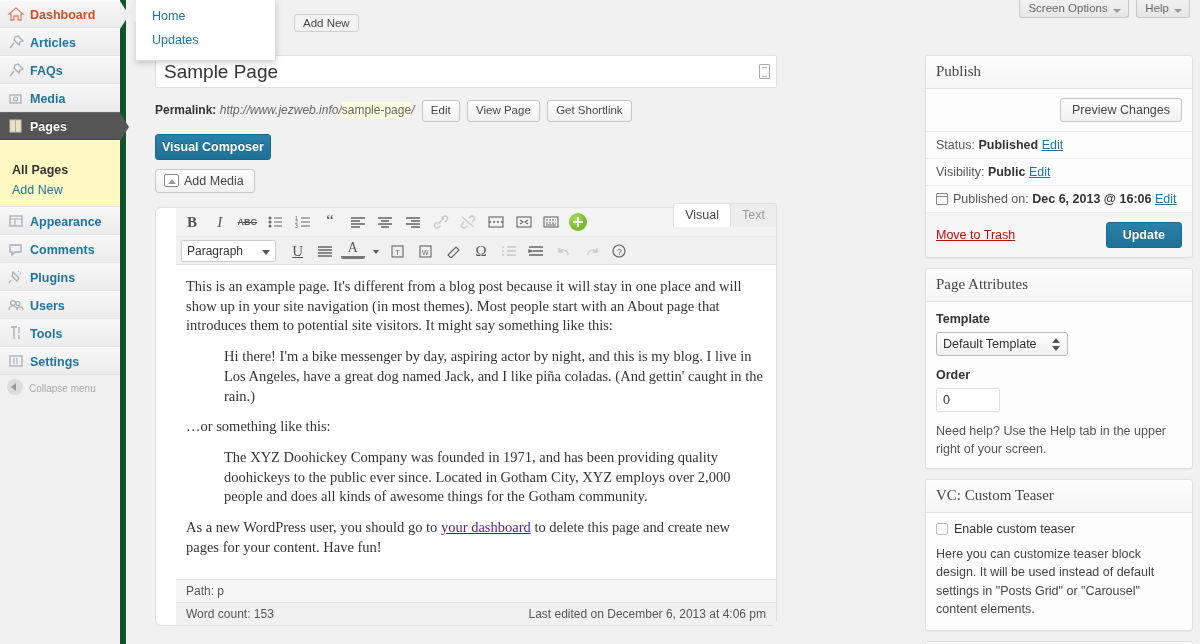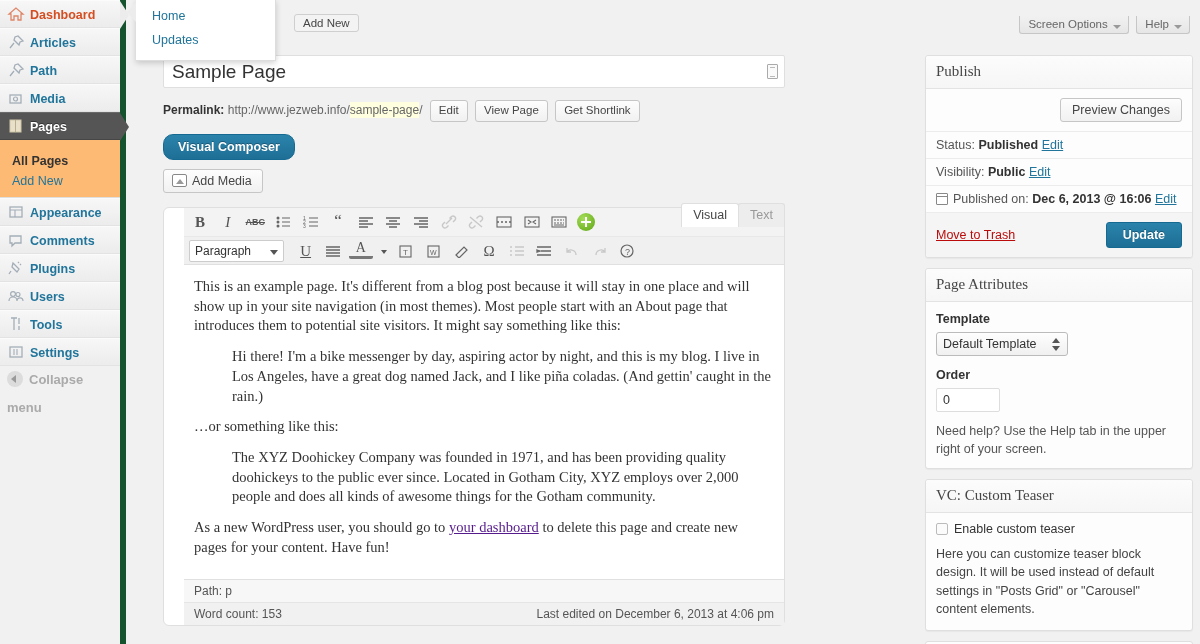--- a/index.html
+++ b/index.html
@@ -45,30 +45,30 @@
   }
   .menu-item.current .mi-icon { opacity: 1; }
   .menu-arrow {
     position: absolute; right: -9px; top: 0;
     width: 0; height: 0;
     border-top: 14px solid transparent;
     border-bottom: 14px solid transparent;
     border-left: 9px solid #555;
   }
   .menu-item.dash .menu-arrow { border-left-color: #ececec; }
-  .submenu { background: #fdba74; border-bottom: 1px solid #dfdfdf; padding: 11px 0 6px 0; }
+  .submenu { background: #fef9c3; border-bottom: 1px solid #dfdfdf; padding: 20px 0 6px 0; }
   .submenu a {
     display: block; padding: 3px 0 3px 12px;
     font-size: 12.5px; color: #21759b; text-decoration: none;
   }
   .submenu a.cur { color: #333; font-weight: bold; }
   .collapse {
     height: 28px; line-height: 28px; padding-left: 7px;
-    color: #aaa; font-size: 13px;
-    background: #f1f1f1; cursor: pointer; font-weight: bold;
+    color: #aaa; font-size: 10px;
+    background: #f1f1f1; cursor: pointer;
   }
   .collapse .cm-icon {
     display:inline-block; width:16px;height:16px;border-radius:50%;
     background:#dcdcdc; vertical-align:-3px; margin-right:6px;
     position: relative;
   }
   .collapse .cm-icon:after{
     content:""; position:absolute; left:4px; top:4px;
     border-top:4px solid transparent; border-bottom:4px solid transparent;
     border-right:5px solid #999;
@@ -104,37 +104,37 @@
     white-space: nowrap;
   }
   .add-new-btn {
     position: absolute; left: 158px; top: 14px;
     background: #f3f3f3;
     border: 1px solid #cfcfcf;
     border-radius: 3px;
     padding: 2px 8px; font-size: 11.5px; color: #464646;
     cursor: pointer;
   }
-  .scr-btns { position: absolute; right: 10px; top: 16px; }
+  .scr-btns { position: absolute; right: 10px; top: 0; }
   .scr-btn {
     display: inline-block;
     background: linear-gradient(to bottom,#f1f1f1,#e6e6e6);
     border: 1px solid #c6c6c6; border-top: none;
     border-radius: 0 0 3px 3px;
     padding: 2px 20px 3px 8px; font-size: 11.5px; color: #666;
     position: relative; cursor: pointer; margin-left: 4px;
   }
   .scr-btn:after {
     content: ""; position: absolute; right: 7px; top: 9px;
     border-left: 4px solid transparent; border-right: 4px solid transparent;
     border-top: 4px solid #999;
   }
 
   
-  .editor-col { position: absolute; left: 155px; top: 55px; width: 622px; margin-left: 8px; }
+  .editor-col { position: absolute; left: 155px; top: 55px; width: 622px; }
 
   .title-wrap {
     position: relative; background: #fff;
     border: 1px solid #dfdfdf; border-radius: 2px;
     height: 33px;
   }
   .title-input {
     width: 100%; height: 100%; border: none; outline: none;
     font-family: "Liberation Sans", sans-serif;
     font-size: 19px; color: #333; padding: 0 28px 0 8px;
@@ -150,36 +150,36 @@
     content:""; position:absolute; left:2px; top:2px; right:2px;
     border-top:1px solid #bbb; height:8px;
     border-bottom:1px solid #bbb;
   }
 
   .permalink-row {
     margin-top: 11px; font-size: 12px; color: #666; line-height: 22px;
     white-space: nowrap;
   }
   .permalink-row b { color: #333; }
-  .pl-url { color: #666; }
+  .pl-url { color: #666; font-style: italic; }
   .pl-slug { background: #ffffe0; padding: 1px 0; }
   .mini-btn {
     display: inline-block;
     background: linear-gradient(to bottom,#fdfdfd,#f1f1f1);
     border: 1px solid #c6c6c6; border-radius: 3px;
     padding: 1px 8px 2px; font-size: 11.5px; color: #464646;
     margin-left: 4px; cursor: pointer; line-height: 17px;
   }
 
   .vc-btn {
     display: inline-block; margin-top: 12px;
     background: linear-gradient(to bottom,#2a83ab,#1e6f96);
-    border: 1px solid #166a91; border-radius: 10px;
+    border: 1px solid #166a91; border-radius: 3px;
     color: #fff; font-weight: bold; font-size: 12.5px;
-    padding: 5px 14px; cursor: pointer;
+    padding: 5px 6px; cursor: pointer;
     text-shadow: 0 -1px 0 rgba(0,0,0,.3);
   }
   .addmedia-btn {
     display: inline-block; margin-top: 9px;
     background: linear-gradient(to bottom,#fdfdfd,#f1f1f1);
     border: 1px solid #c6c6c6; border-radius: 3px;
     padding: 4px 10px 4px 8px; font-size: 12.5px; color: #464646;
     cursor: pointer;
   }
   .am-icon {
@@ -369,21 +369,21 @@
             <path d="M11 2l5 5-3 1-1 3-5-5 1-3z M7 9l-4 5" fill="none" stroke="#7a8a99" stroke-width="1.3"></path>
           </svg>
       </span><span class="mi-label">Articles</span>
     </div>
 
     <div class="menu-item">
       <span class="mi-icon">
         <svg width="18" height="16" viewBox="0 0 18 16">
             <path d="M11 2l5 5-3 1-1 3-5-5 1-3z M7 9l-4 5" fill="none" stroke="#7a8a99" stroke-width="1.3"></path>
           </svg>
-      </span><span class="mi-label">Path</span>
+      </span><span class="mi-label">FAQs</span>
     </div>
 
     <div class="menu-item">
       <span class="mi-icon">
         <svg width="18" height="16" viewBox="0 0 18 16">
             <rect x="3" y="5" width="11" height="8" fill="none" stroke="#7a8a99" stroke-width="1.3"></rect>
             <circle cx="8.5" cy="9" r="2" fill="none" stroke="#7a8a99" stroke-width="1.2"></circle>
           </svg>
       </span><span class="mi-label">Media</span>
     </div>

